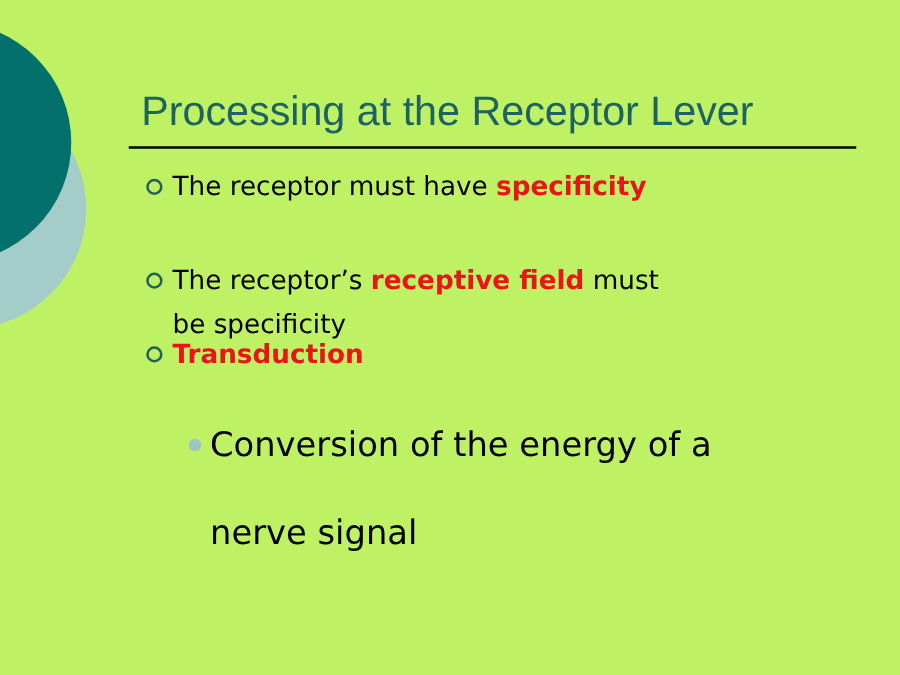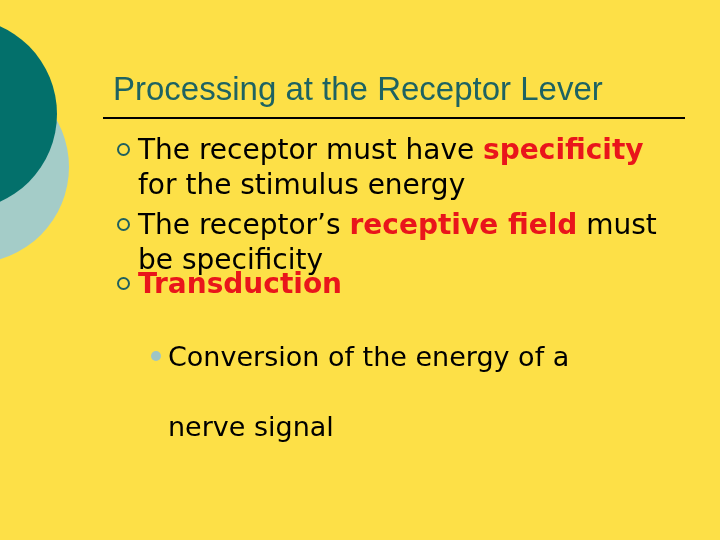--- a/index.html
+++ b/index.html
@@ -4,21 +4,21 @@
 <style>
   html, body {
     margin: 0;
     padding: 0;
     background: #ffffff;
   }
   .slide {
     position: relative;
     width: 720px;
     height: 540px;
-    background: #fde047;
+    background: #bef264;
     overflow: hidden;
     font-family: "DejaVu Sans", sans-serif;
   }
   
   .circle {
     position: absolute;
     border-radius: 50%;
     width: 192px;
     height: 192px;
   }
@@ -61,21 +61,21 @@
   }
   .bullet p {
     margin: 0;
     color: #000000;
   }
   .lvl1 {
     left: 117px;
     gap: 8px;
   }
   .lvl1 p {
-    font-size: 28px;
+    font-size: 21px;
     line-height: 35px;
   }
   .lvl2 {
     left: 151px;
     gap: 7px;
   }
   .lvl2 p {
     font-size: 27px;
     line-height: 35px;
   }
@@ -112,21 +112,21 @@
 <div class="slide">
 
   <div class="circle circle-light"></div>
   <div class="circle circle-dark"></div>
 
   <h1 class="title">Processing at the Receptor Lever</h1>
   <div class="title-rule"></div>
 
   <div class="bullet lvl1 b1">
     <span class="marker ring"></span>
-    <p><span>The receptor must have </span><span class="em">specificity</span><br><span>for the stimulus energy</span></p>
+    <p><span>The receptor must have </span><span class="em">specificity</span><br></p>
   </div>
 
   <div class="bullet lvl1 b2">
     <span class="marker ring"></span>
     <p><span>The receptor’s </span><span class="em">receptive field</span><span> must</span><br><span>be specificity</span></p>
   </div>
 
   <div class="bullet lvl1 b3">
     <span class="marker ring"></span>
     <p><span class="em">Transduction</span></p>

